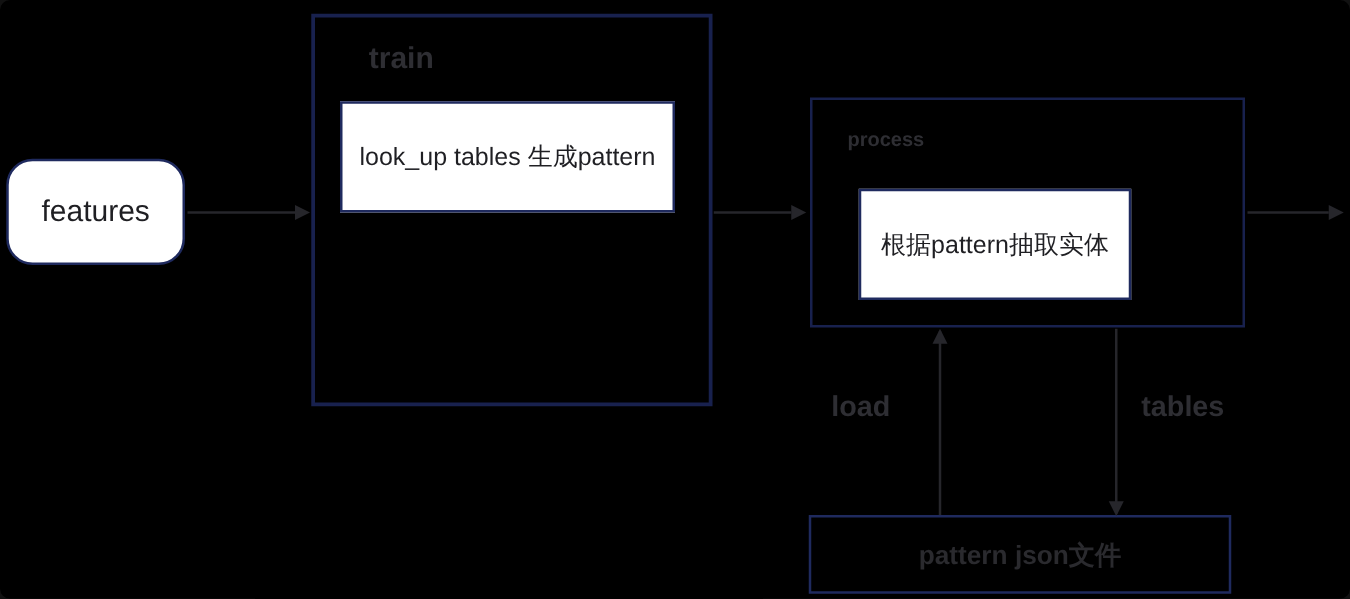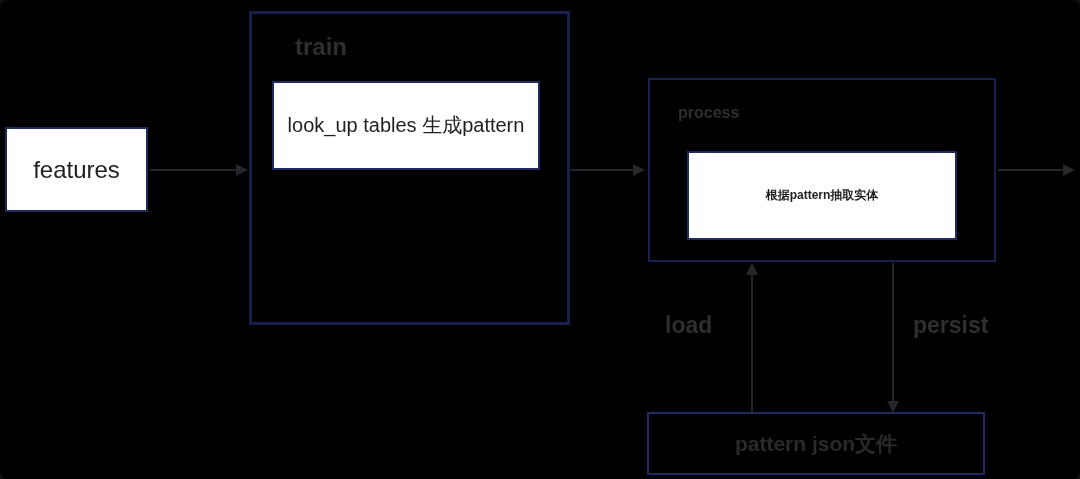--- a/index.html
+++ b/index.html
@@ -80,28 +80,28 @@
     border-right:6px solid transparent;
   }
   .v-arrow.down::after{
     content:"";position:absolute;bottom:-2px;left:-7px;
     border-top:12px solid var(--arrow);
     border-left:6px solid transparent;
     border-right:6px solid transparent;
   }
 
   
-  #features-node{left:5px;top:127px;width:143px;height:85px;font-size:24px;}
+  #features-node{left:5px;top:127px;width:143px;height:85px;font-size:24px;border-radius:21px;}
   #train-group{left:249px;top:11px;width:321px;height:314px;}
   #train-label{left:295px;top:33px;font-size:24px;text-align:right;}
   #lookup-node{left:272px;top:81px;width:268px;height:89px;font-size:20px;}
   #regex-node{left:271px;top:209px;width:270px;height:89px;font-size:20px;}
   #process-group{left:648px;top:78px;width:348px;height:184px;border-width:2.5px;}
   #process-label{left:678px;top:104px;font-size:16px;}
-  #entity-node{left:687px;top:151px;width:270px;height:89px;font-size:12px;font-weight:bold;}
+  #entity-node{left:687px;top:151px;width:218px;height:89px;font-size:20px;}
   #pattern-file-node{left:647px;top:412px;width:338px;height:63px;}
   #arrow-features-train{left:150px;top:169px;width:86px;}
   #arrow-train-process{left:571px;top:169px;width:62px;}
   #arrow-process-out{left:998px;top:169px;width:65px;}
   #arrow-load{left:751px;top:265px;height:147px;}
   #arrow-persist{left:892px;top:263px;height:148px;}
   #load-label{left:665px;top:312px;}
   #persist-label{left:913px;top:312px;}
 </style>
 </head>
@@ -121,15 +121,15 @@
 
   <div class="file-node" id="pattern-file-node">pattern json文件</div>
 
   <div class="h-arrow" id="arrow-features-train"></div>
   <div class="h-arrow" id="arrow-train-process"></div>
   <div class="h-arrow" id="arrow-process-out"></div>
   <div class="v-arrow up" id="arrow-load"></div>
   <div class="v-arrow down" id="arrow-persist"></div>
 
   <div class="edge-label" id="load-label">load</div>
-  <div class="edge-label" id="persist-label">persist</div>
+  <div class="edge-label" id="persist-label">tables</div>
 
 </div>
 
 </body></html>

